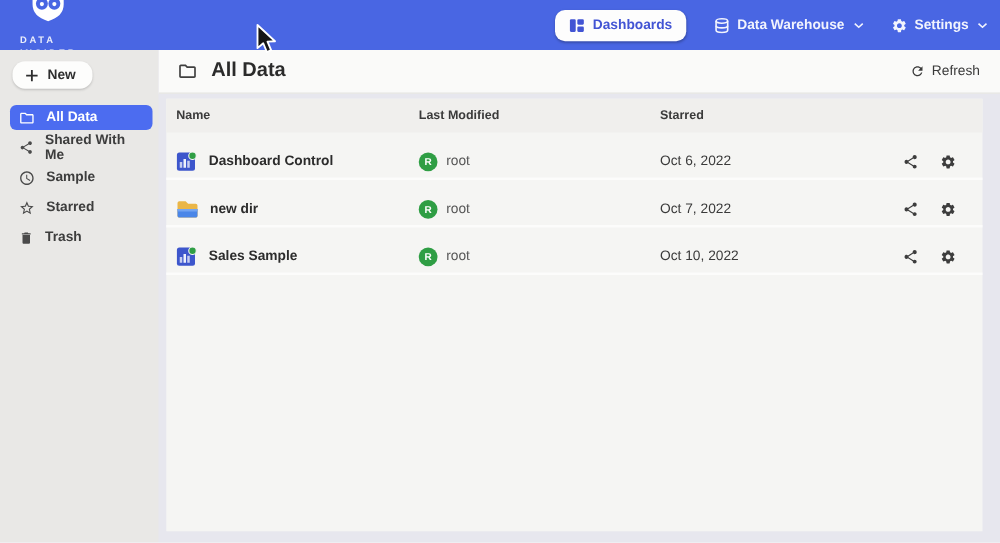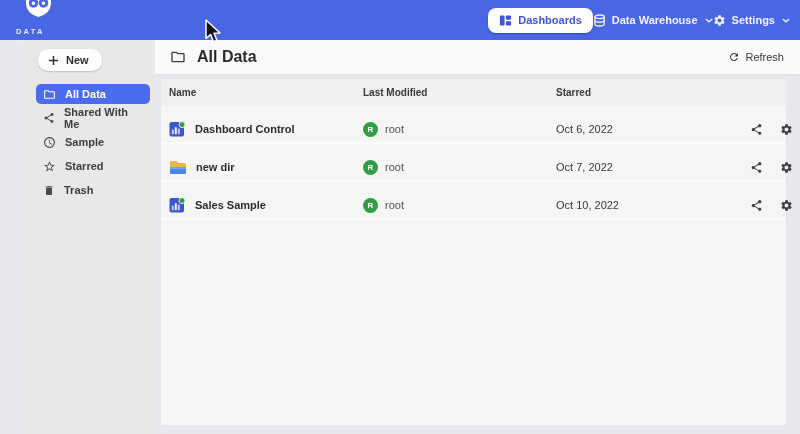--- a/index.html
+++ b/index.html
@@ -8,29 +8,29 @@
   }
   *{margin:0;padding:0;box-sizing:border-box;}
   body{font-family:"Liberation Sans","DejaVu Sans",sans-serif;}
   .app{position:relative;width:800px;height:434px;overflow:hidden;background:var(--main-bg);}
 
   
   .topbar{height:40px;background:var(--header-blue);display:flex;align-items:center;padding:0 10px 0 16px;}
   .logo{display:flex;align-items:center;gap:9px;flex-direction:column;}
   .logo-text{color:#e9edfb;font-size:7.5px;font-weight:700;letter-spacing:2.2px;line-height:1.45;}
   .topbar-spacer{flex:1;}
-  .topnav{display:flex;align-items:center;}
+  .topnav{display:flex;align-items:center;gap:22px;}
   .btn-dashboards{display:flex;align-items:center;gap:6px;background:#fdfdfd;color:#4254d4;
     border:none;border-radius:8px;padding:6px 11px;font-size:11px;font-weight:700;cursor:pointer;
     box-shadow:0 1px 2px rgba(0,0,0,.25);}
   .topnav-item{display:flex;align-items:center;gap:6px;color:#f2f4fd;font-size:11px;font-weight:600;cursor:pointer;}
   .chev{margin-left:1px;}
 
   
-  .body-row{display:flex;height:394px;padding-left:28px;}
+  .body-row{display:flex;height:394px;}
   .sidebar{width:127px;background:var(--sidebar-bg);padding:9px 0 0 0;flex-shrink:0;}
   .btn-new{display:inline-flex;align-items:center;gap:7px;margin:0 0 13px 10px;background:#fdfdfc;
     border:none;border-radius:10px;padding:5px 13px 5px 10px;font-size:11px;font-weight:700;color:#2e2e2e;
     box-shadow:0 1px 2px rgba(0,0,0,.18);cursor:pointer;}
   .side-item{display:flex;align-items:center;gap:9px;height:20px;margin:0 5px 4px 8px;padding:0 7px;
     border-radius:5px;font-size:11px;font-weight:700;color:#3d3d3d;cursor:pointer;}
   .side-item .ic{display:flex;align-items:center;color:#4a4a4a;}
   .side-item.active{background:var(--active-item-blue);color:#fff;}
   .side-item.active .ic{color:#fff;}
 

